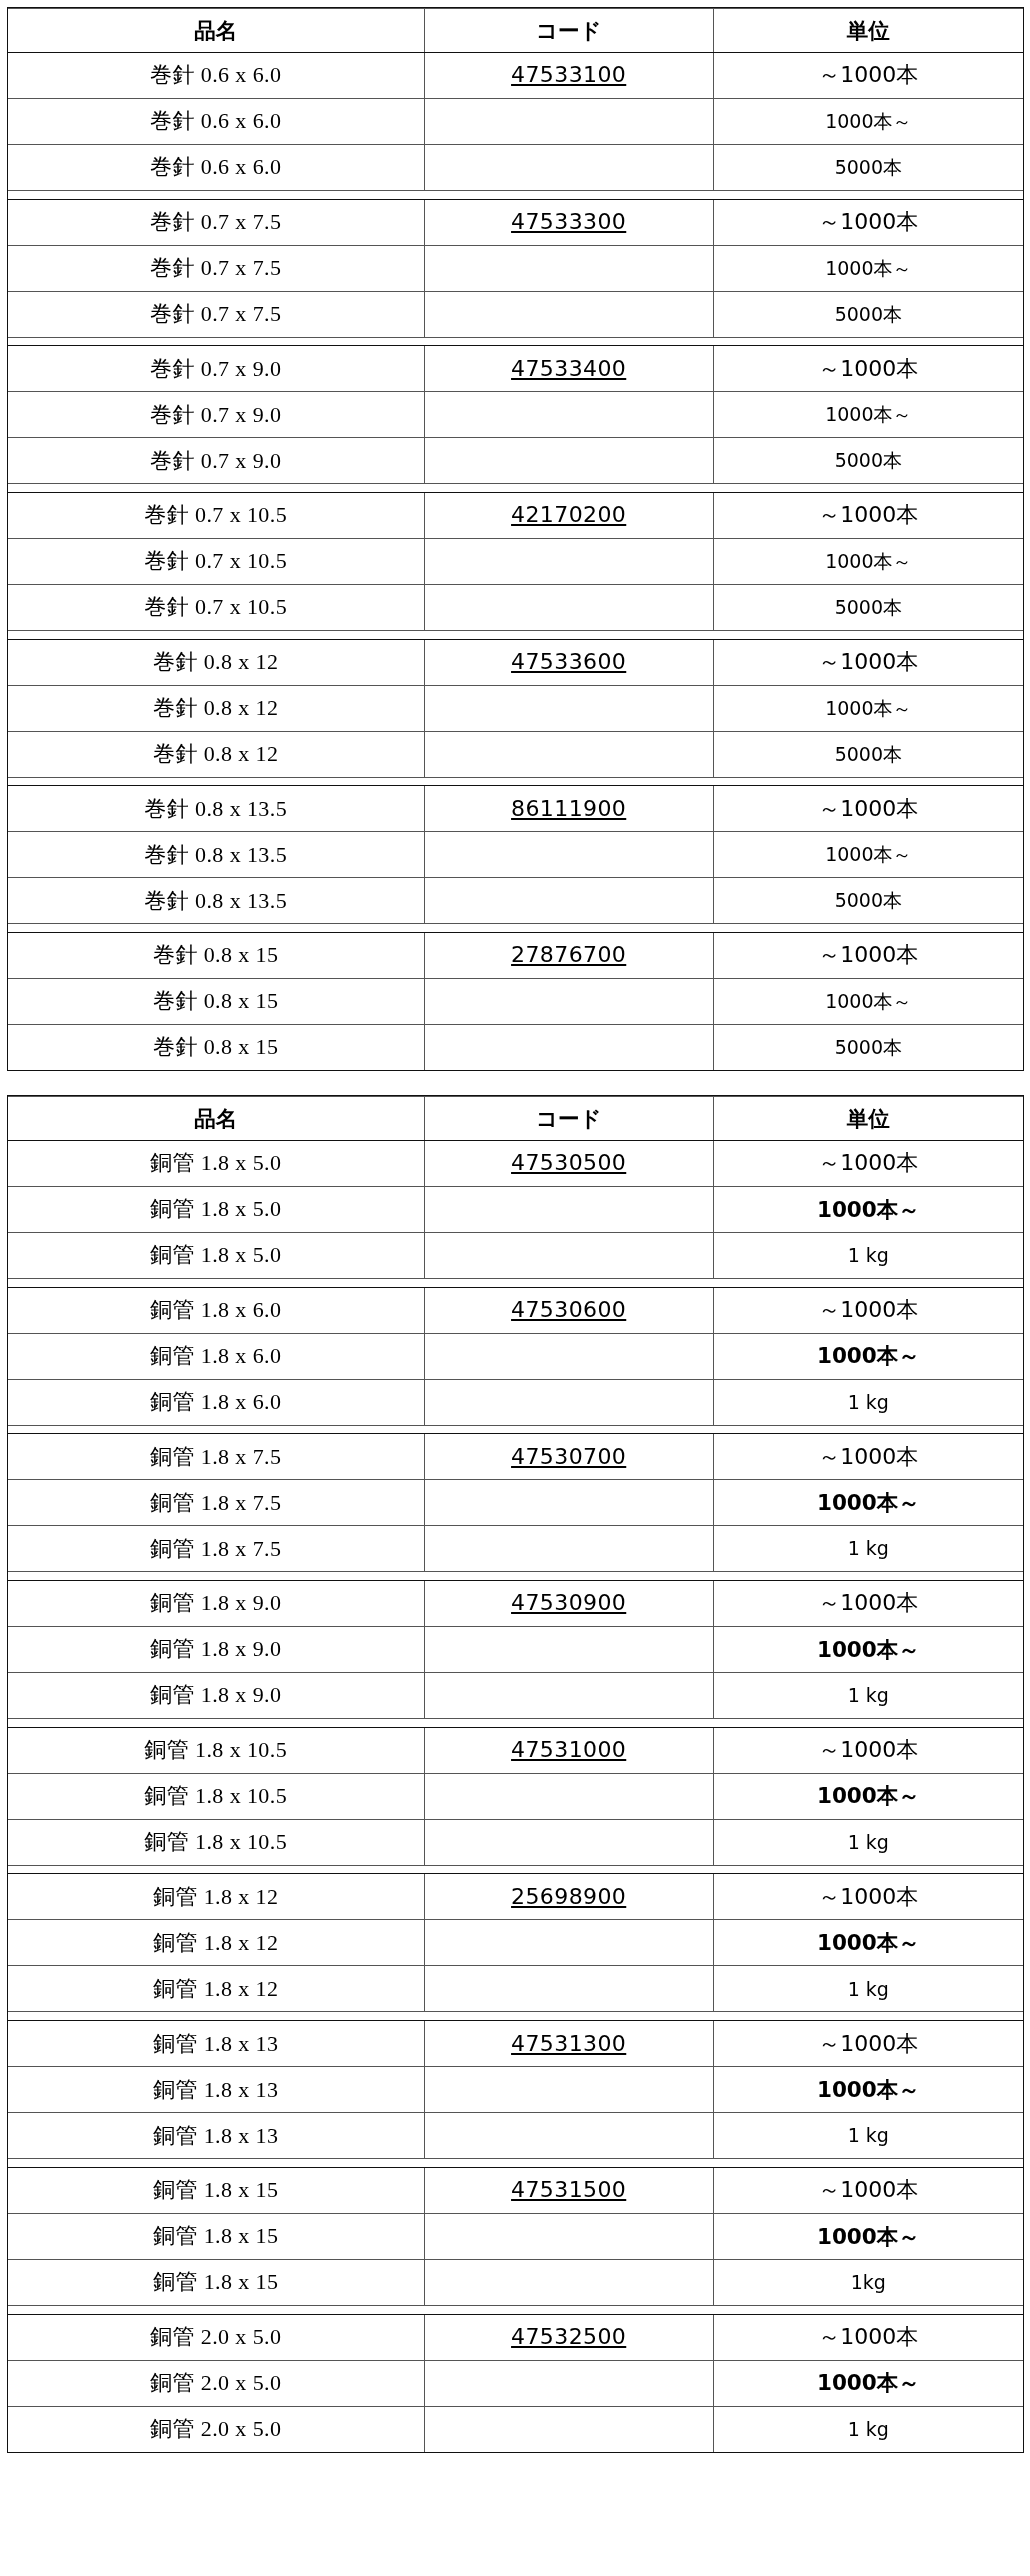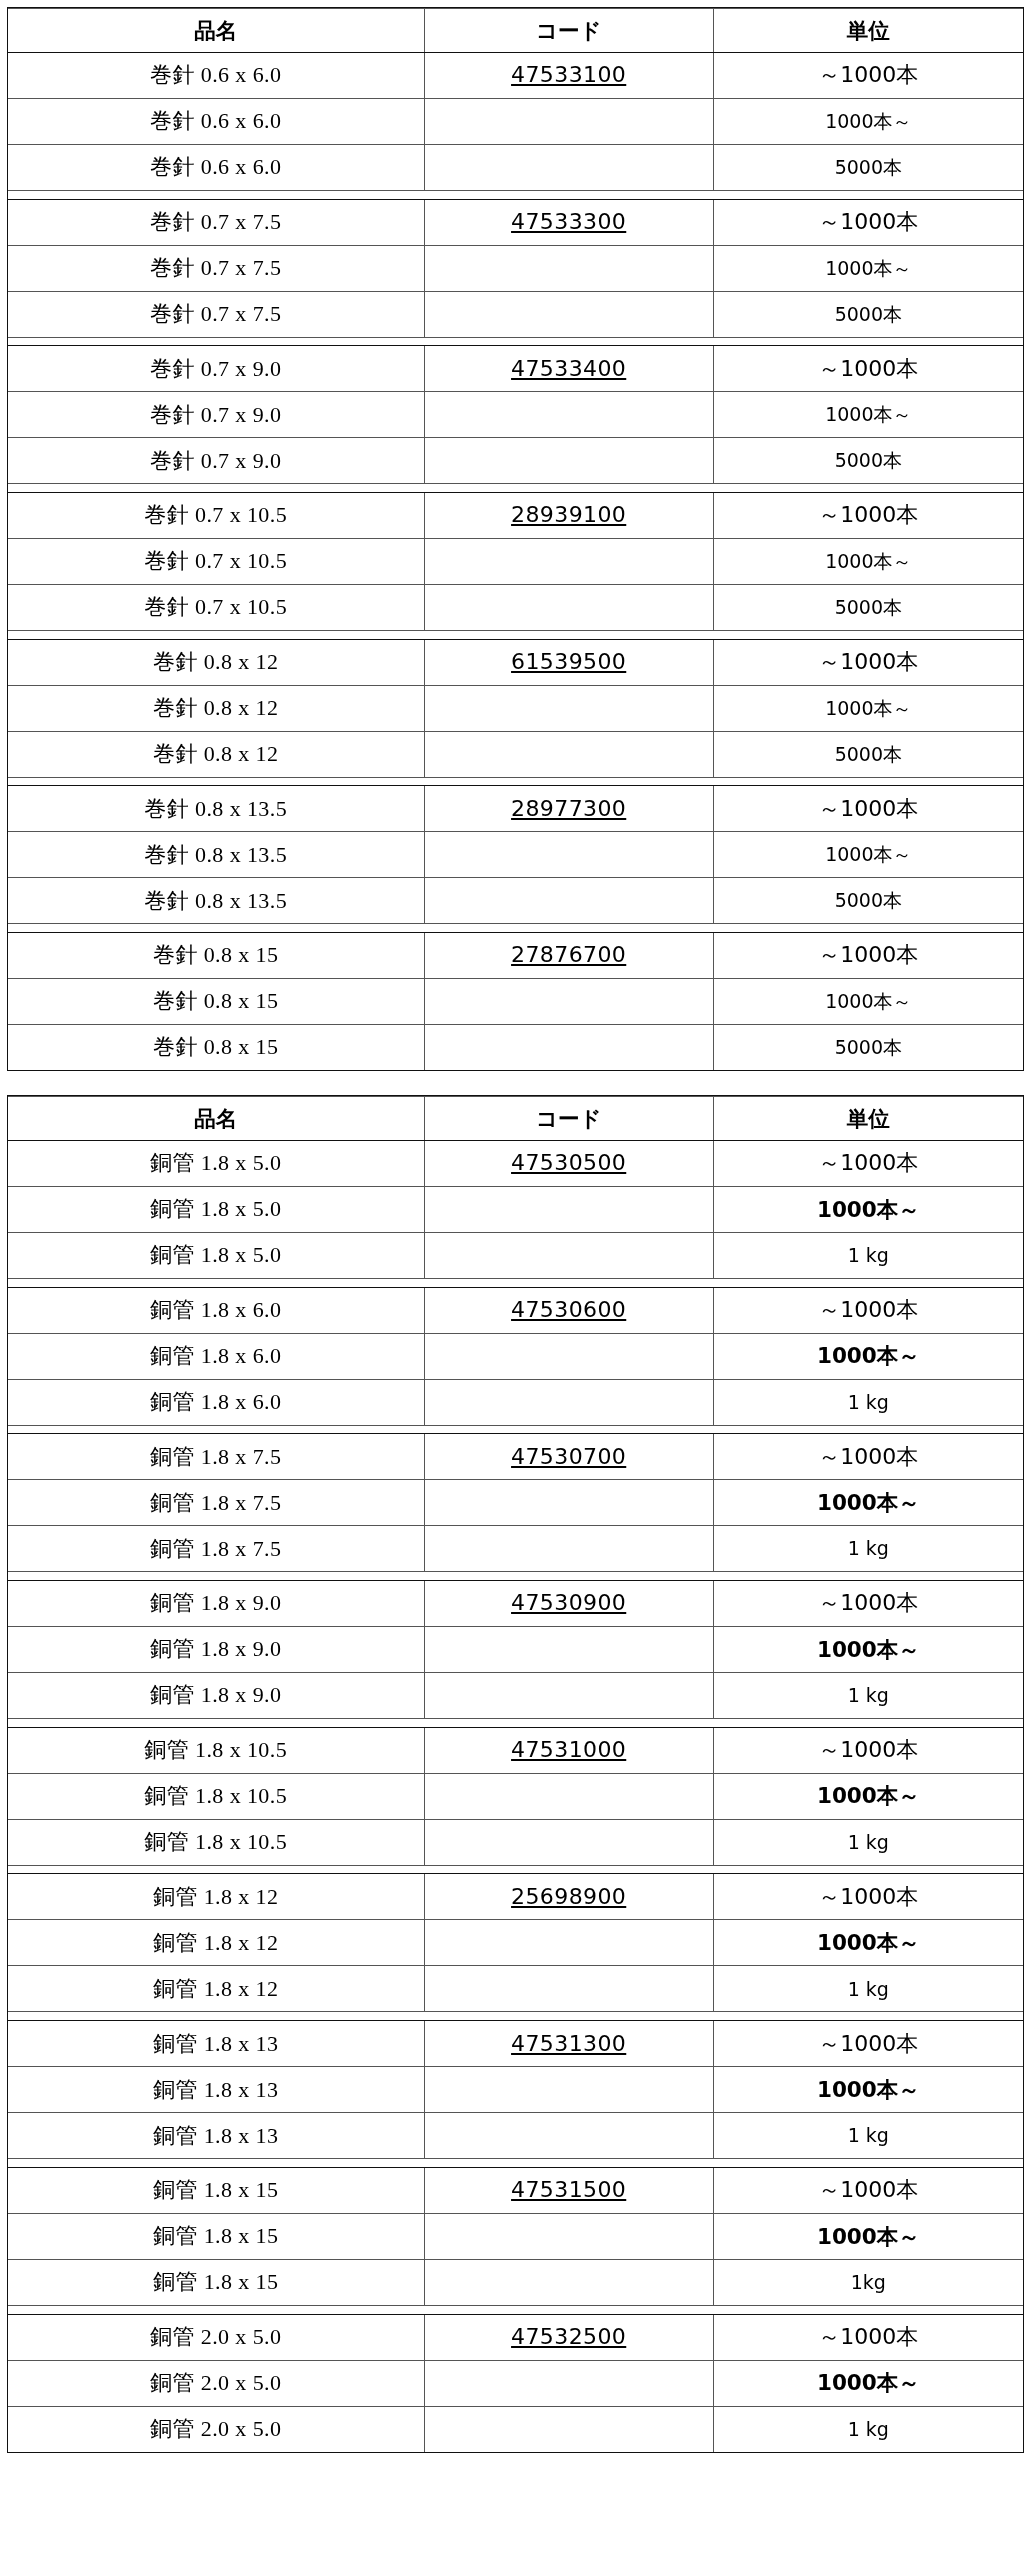--- a/index.html
+++ b/index.html
@@ -170,57 +170,57 @@
             <tr class="">
               <td class="name">巻針  0.7 x 9.0</td>
               <td class="code"></td>
               <td class="unit small">5000本</td>
             </tr>
             <tr class="spacer">
               <td colspan="3"></td>
             </tr>
             <tr class="group-start">
               <td class="name">巻針  0.7 x 10.5</td>
-              <td class="code">28939100</td>
+              <td class="code">42170200</td>
               <td class="unit">～1000本</td>
             </tr>
             <tr class="">
               <td class="name">巻針  0.7 x 10.5</td>
               <td class="code"></td>
               <td class="unit small">1000本～</td>
             </tr>
             <tr class="">
               <td class="name">巻針  0.7 x 10.5</td>
               <td class="code"></td>
               <td class="unit small">5000本</td>
             </tr>
             <tr class="spacer">
               <td colspan="3"></td>
             </tr>
             <tr class="group-start">
               <td class="name">巻針  0.8 x 12</td>
-              <td class="code">61539500</td>
+              <td class="code">47533600</td>
               <td class="unit">～1000本</td>
             </tr>
             <tr class="">
               <td class="name">巻針  0.8 x 12</td>
               <td class="code"></td>
               <td class="unit small">1000本～</td>
             </tr>
             <tr class="">
               <td class="name">巻針  0.8 x 12</td>
               <td class="code"></td>
               <td class="unit small">5000本</td>
             </tr>
             <tr class="spacer">
               <td colspan="3"></td>
             </tr>
             <tr class="group-start">
               <td class="name">巻針  0.8 x 13.5</td>
-              <td class="code">28977300</td>
+              <td class="code">86111900</td>
               <td class="unit">～1000本</td>
             </tr>
             <tr class="">
               <td class="name">巻針  0.8 x 13.5</td>
               <td class="code"></td>
               <td class="unit small">1000本～</td>
             </tr>
             <tr class="">
               <td class="name">巻針  0.8 x 13.5</td>
               <td class="code"></td>

